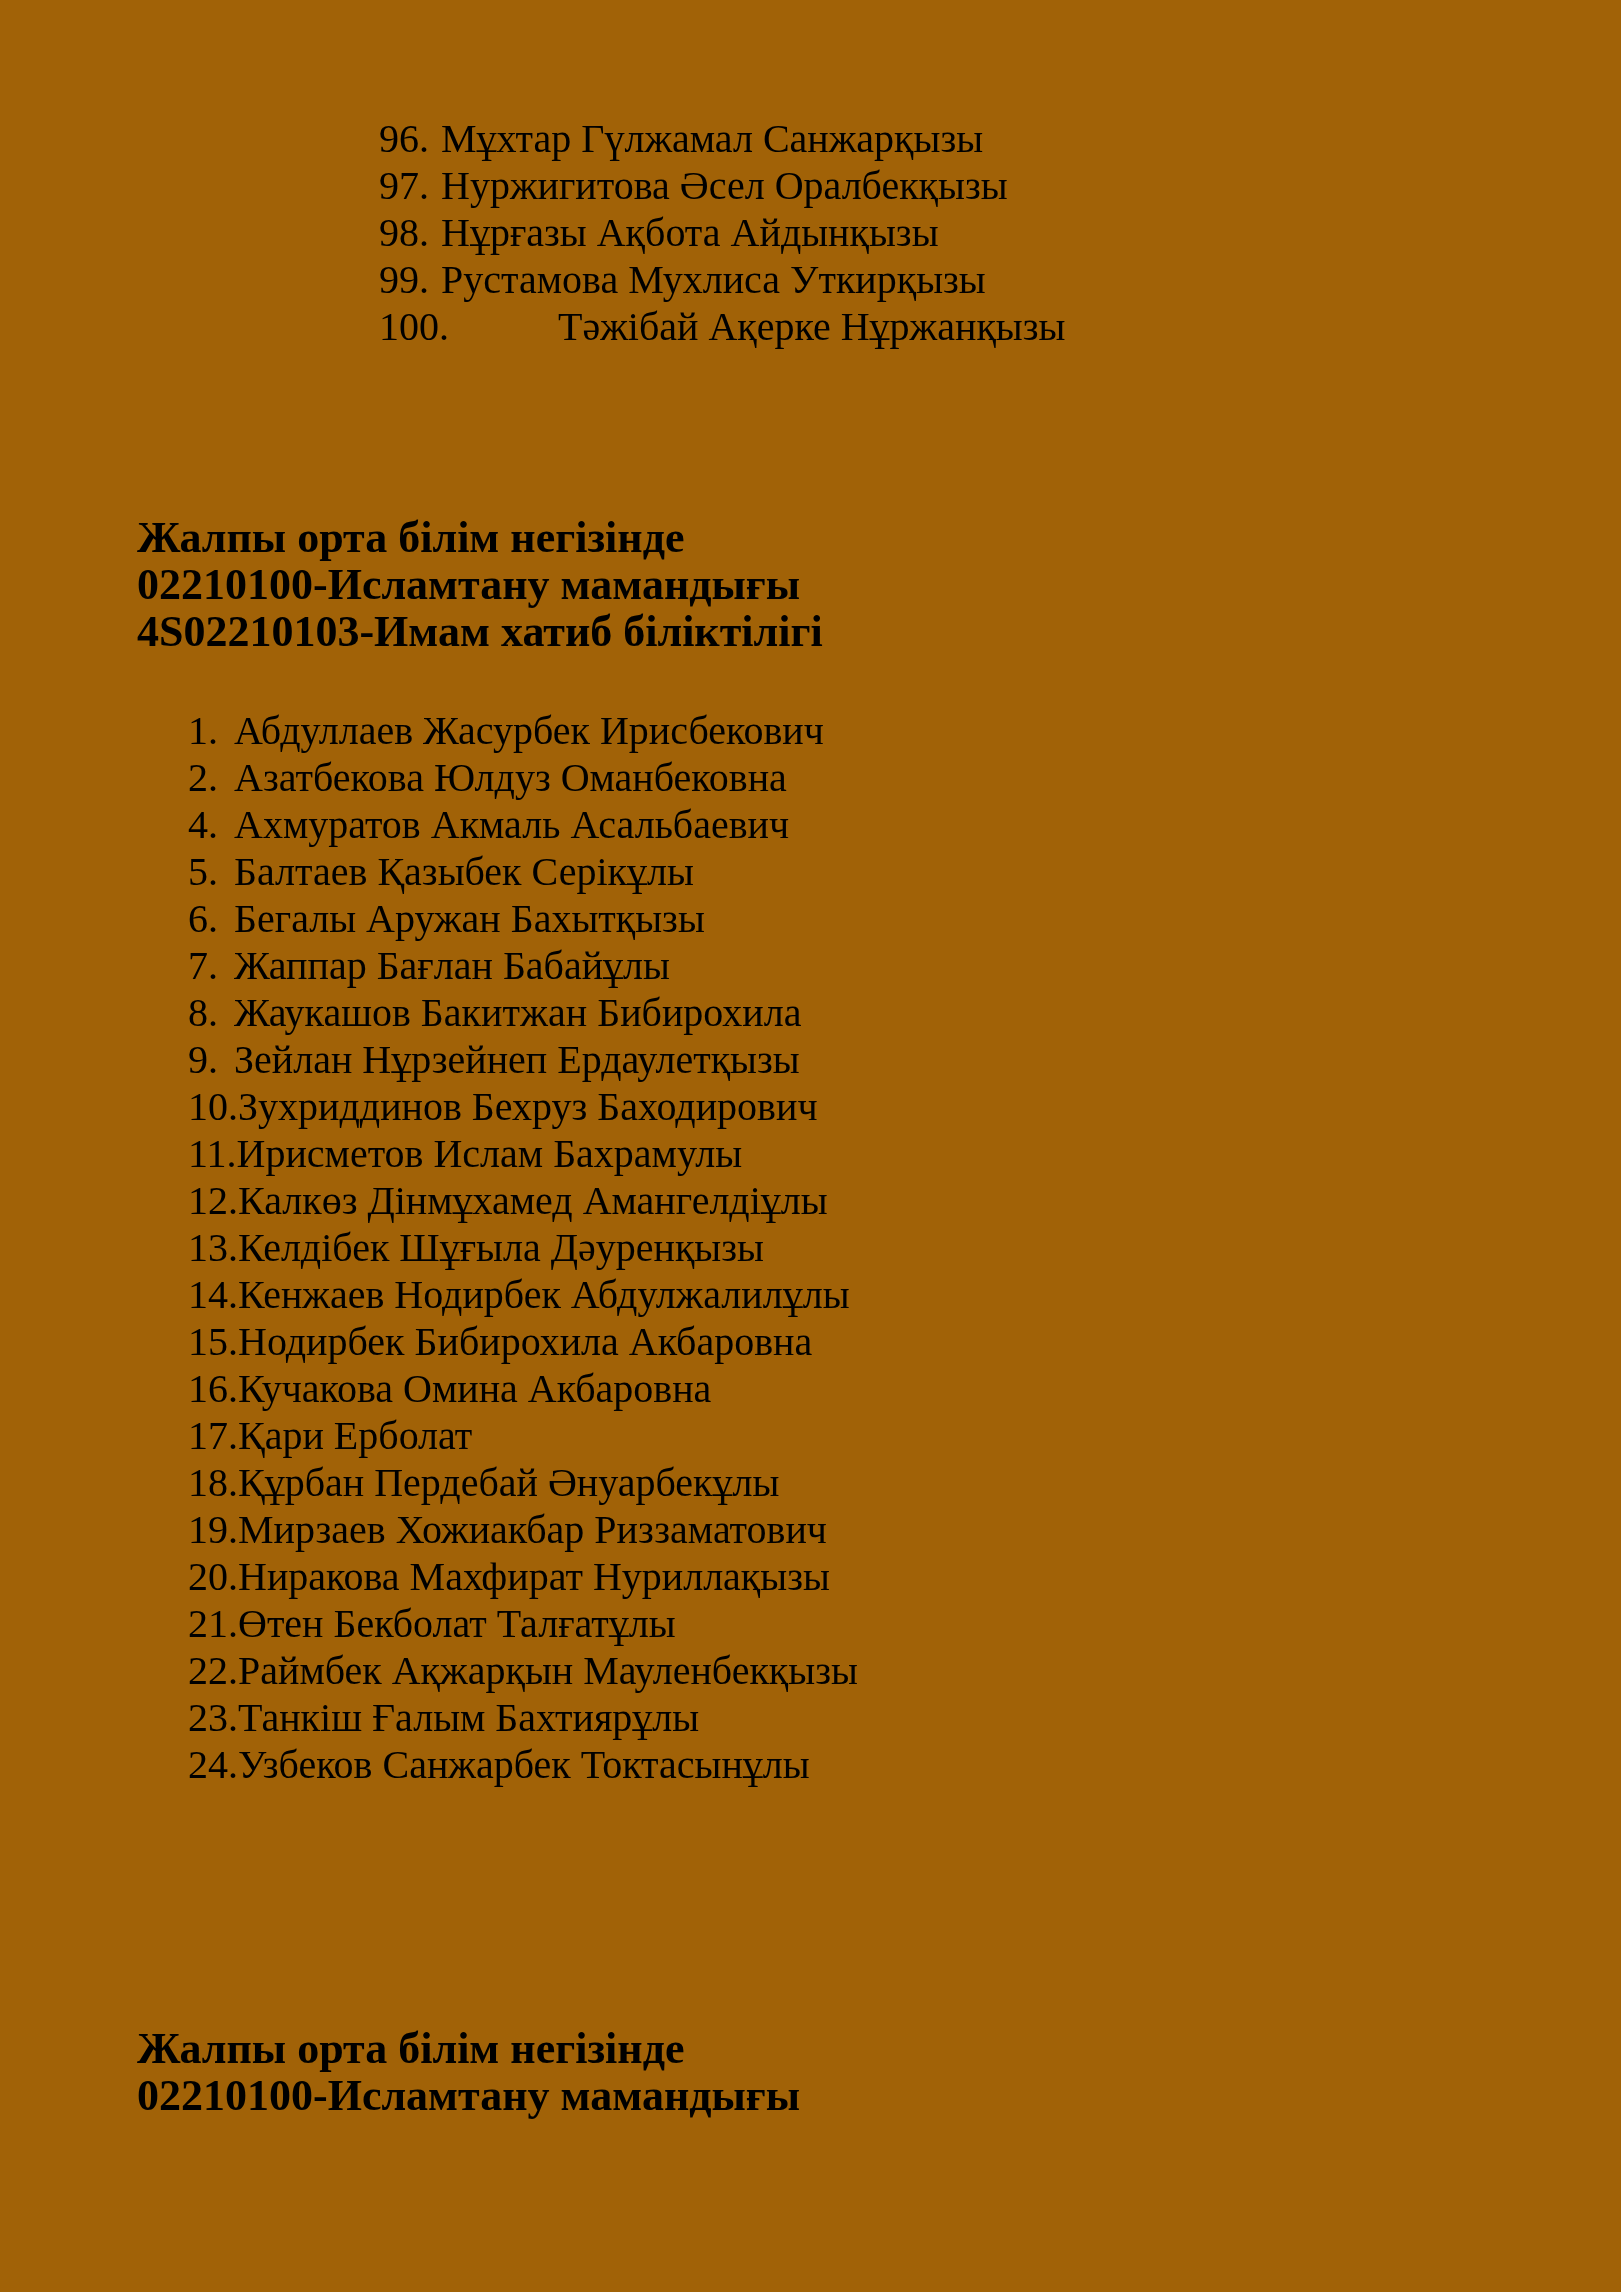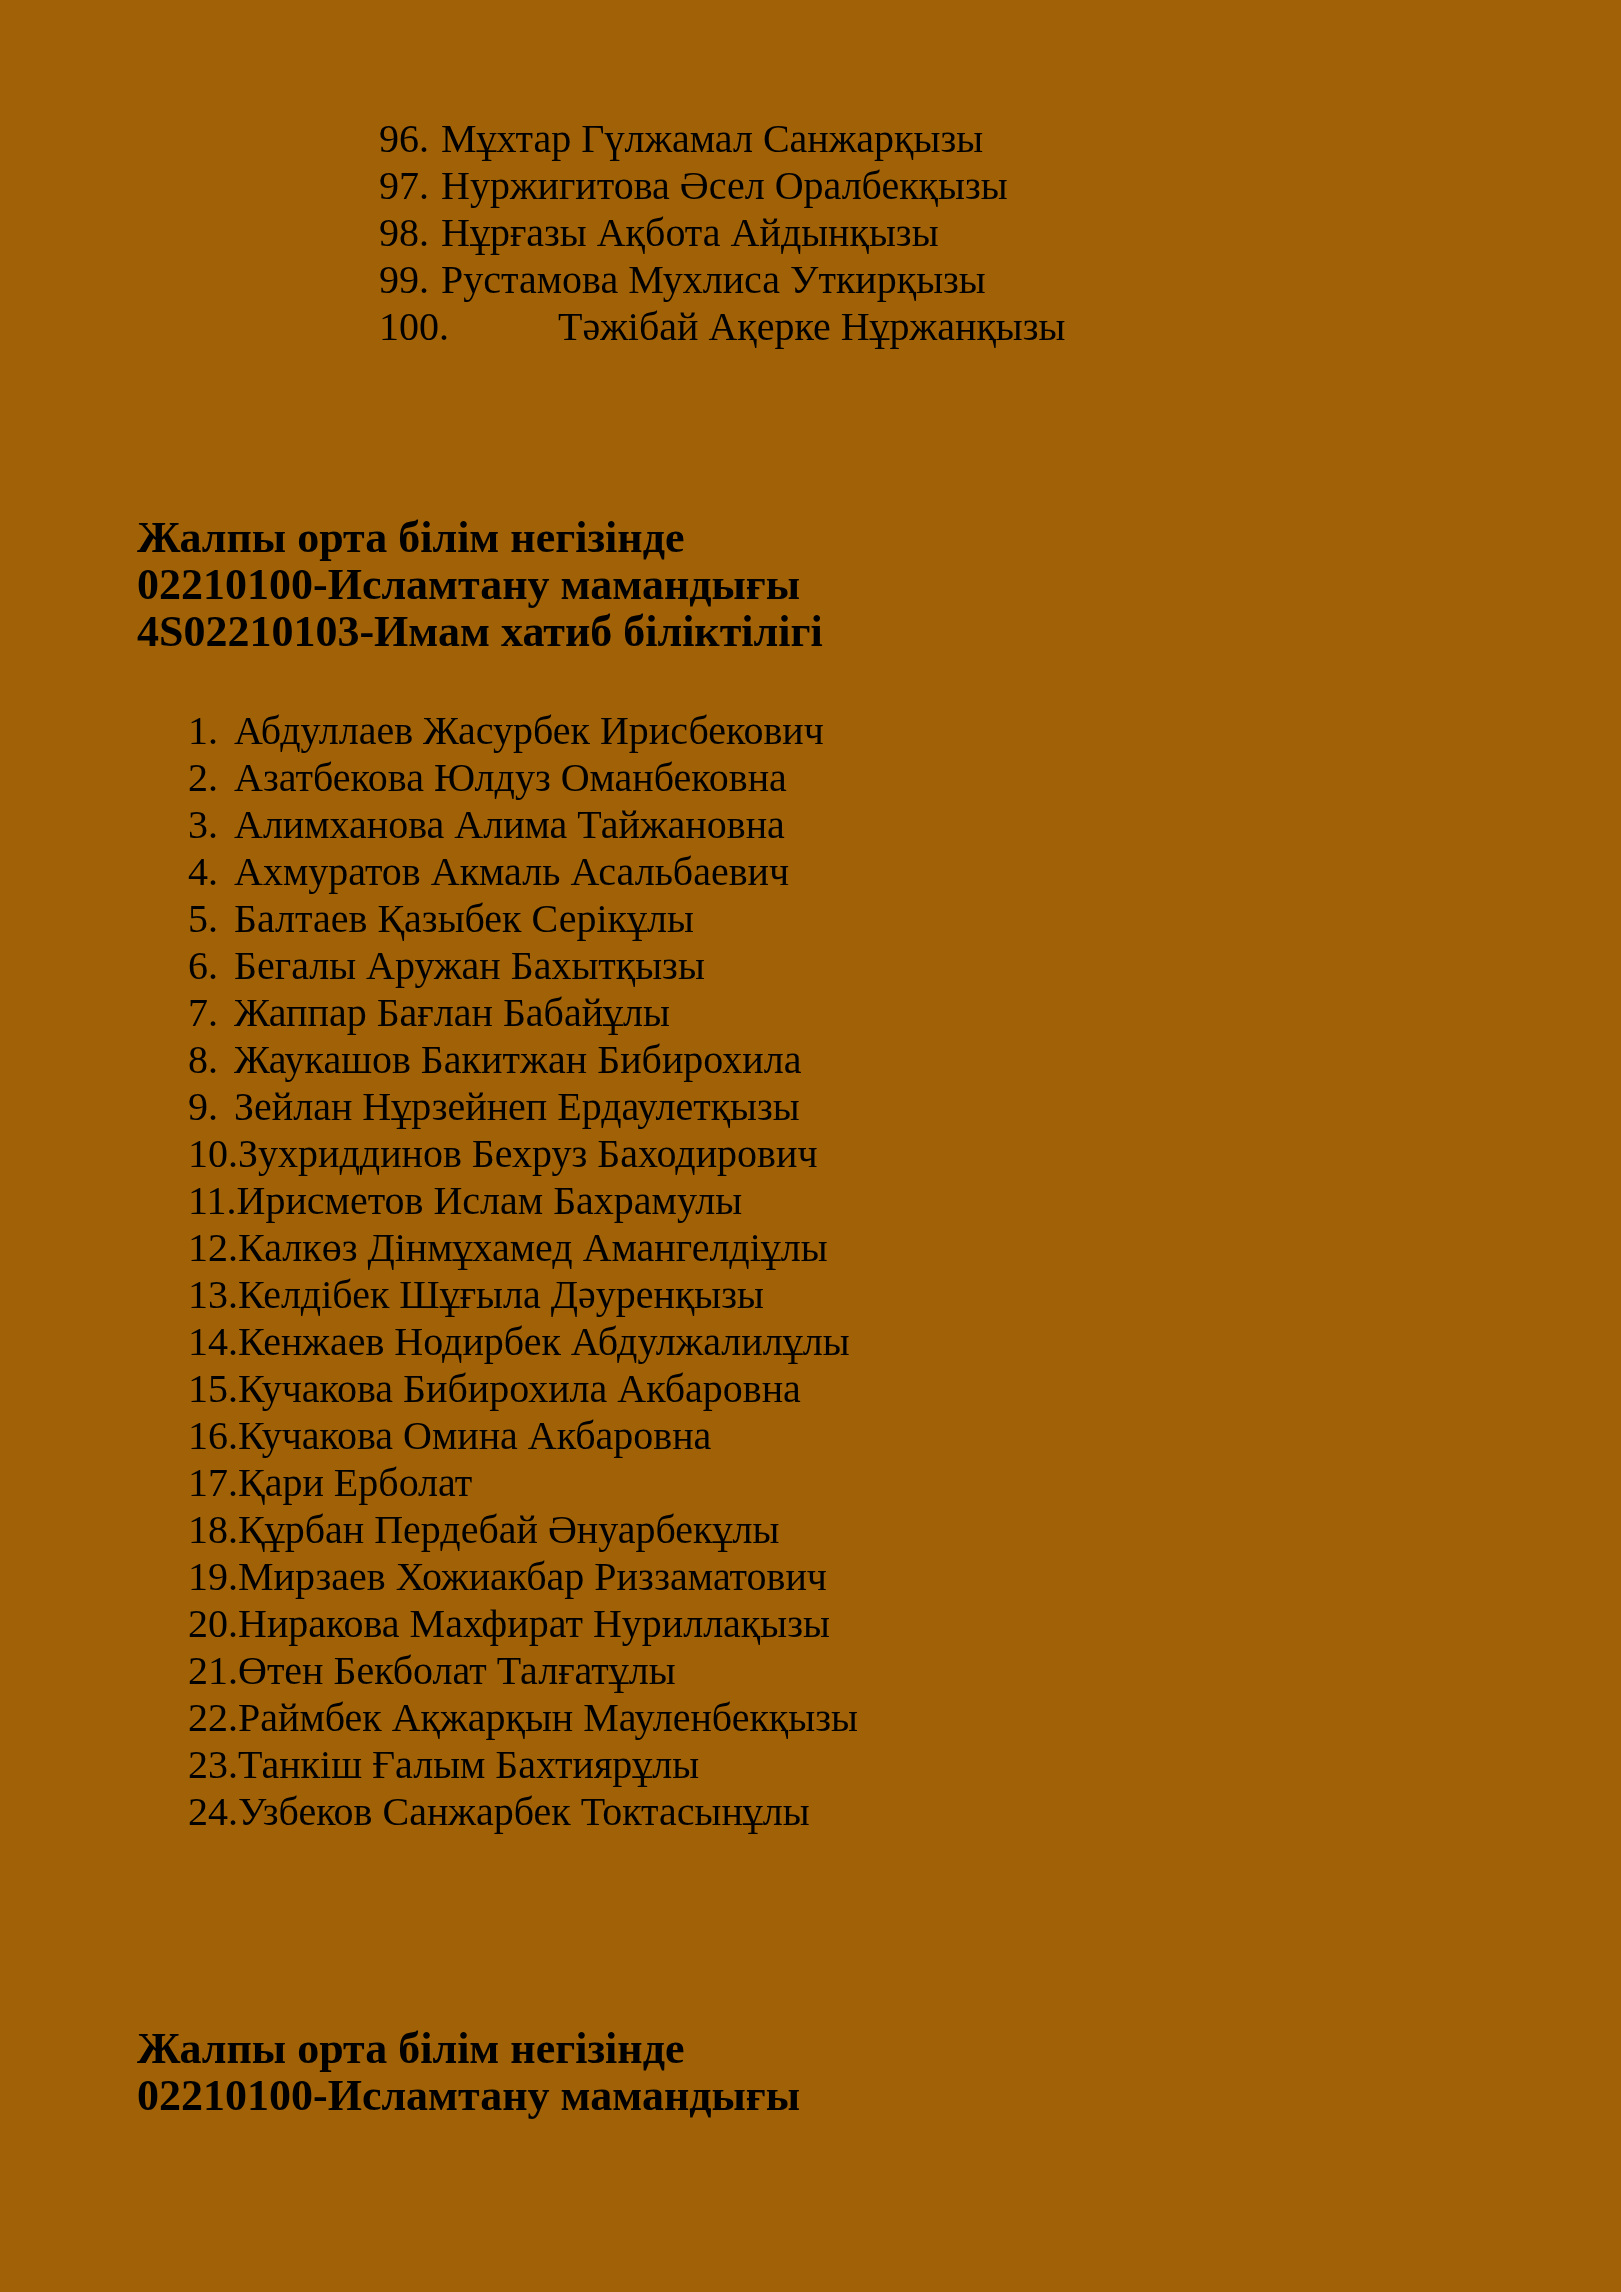--- a/index.html
+++ b/index.html
@@ -46,33 +46,32 @@
 
   <div class="heading h1">
     <div class="hline">Жалпы орта білім негізінде</div>
     <div class="hline">02210100-Исламтану мамандығы</div>
     <div class="hline">4S02210103-Имам хатиб біліктілігі</div>
   </div>
 
   <div class="list mainlist">
       <div class="li"><span class="num">1.</span><span>Абдуллаев Жасурбек Ирисбекович</span></div>
       <div class="li"><span class="num">2.</span><span>Азатбекова Юлдуз Оманбековна</span></div>
-      <div class="li"><span class="num">3.</span><span>Алимханова Алима Тайжановна</span></div>
       <div class="li"><span class="num">4.</span><span>Ахмуратов Акмаль Асальбаевич</span></div>
       <div class="li"><span class="num">5.</span><span>Балтаев Қазыбек Серікұлы</span></div>
       <div class="li"><span class="num">6.</span><span>Бегалы Аружан Бахытқызы</span></div>
       <div class="li"><span class="num">7.</span><span>Жаппар Бағлан Бабайұлы</span></div>
       <div class="li"><span class="num">8.</span><span>Жаукашов Бакитжан Бибирохила</span></div>
       <div class="li"><span class="num">9.</span><span>Зейлан Нұрзейнеп Ердаулетқызы</span></div>
       <div class="li"><span class="num">10.</span><span>Зухриддинов Бехруз Баходирович</span></div>
       <div class="li"><span class="num">11.</span><span>Ирисметов Ислам Бахрамулы</span></div>
       <div class="li"><span class="num">12.</span><span>Калкөз Дінмұхамед Амангелдіұлы</span></div>
       <div class="li"><span class="num">13.</span><span>Келдібек Шұғыла Дәуренқызы</span></div>
       <div class="li"><span class="num">14.</span><span>Кенжаев Нодирбек Абдулжалилұлы</span></div>
-      <div class="li"><span class="num">15.</span><span>Кучакова Бибирохила Акбаровна</span></div>
+      <div class="li"><span class="num">15.</span><span>Нодирбек Бибирохила Акбаровна</span></div>
       <div class="li"><span class="num">16.</span><span>Кучакова Омина Акбаровна</span></div>
       <div class="li"><span class="num">17.</span><span>Қари Ерболат</span></div>
       <div class="li"><span class="num">18.</span><span>Құрбан Пердебай Әнуарбекұлы</span></div>
       <div class="li"><span class="num">19.</span><span>Мирзаев Хожиакбар Риззаматович</span></div>
       <div class="li"><span class="num">20.</span><span>Ниракова Махфират Нуриллақызы</span></div>
       <div class="li"><span class="num">21.</span><span>Өтен Бекболат Талғатұлы</span></div>
       <div class="li"><span class="num">22.</span><span>Раймбек Ақжарқын Мауленбекқызы</span></div>
       <div class="li"><span class="num">23.</span><span>Танкіш Ғалым Бахтиярұлы</span></div>
       <div class="li"><span class="num">24.</span><span>Узбеков Санжарбек Токтасынұлы</span></div>
     </div>

